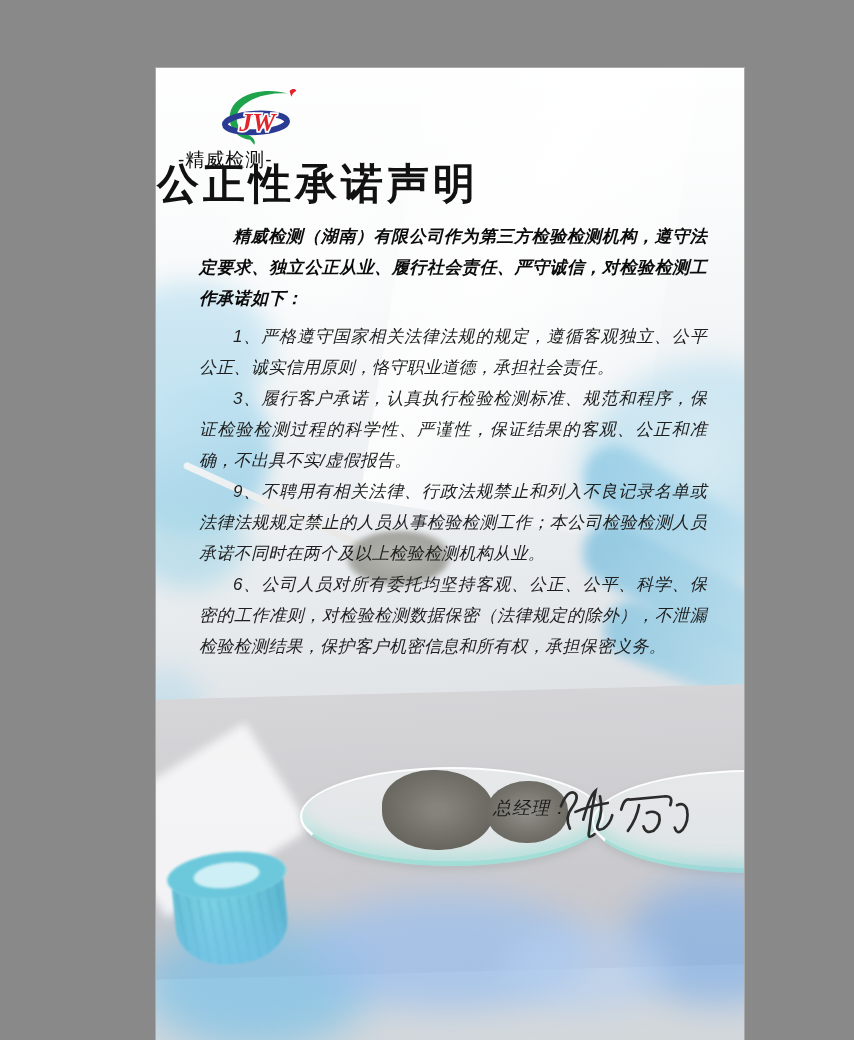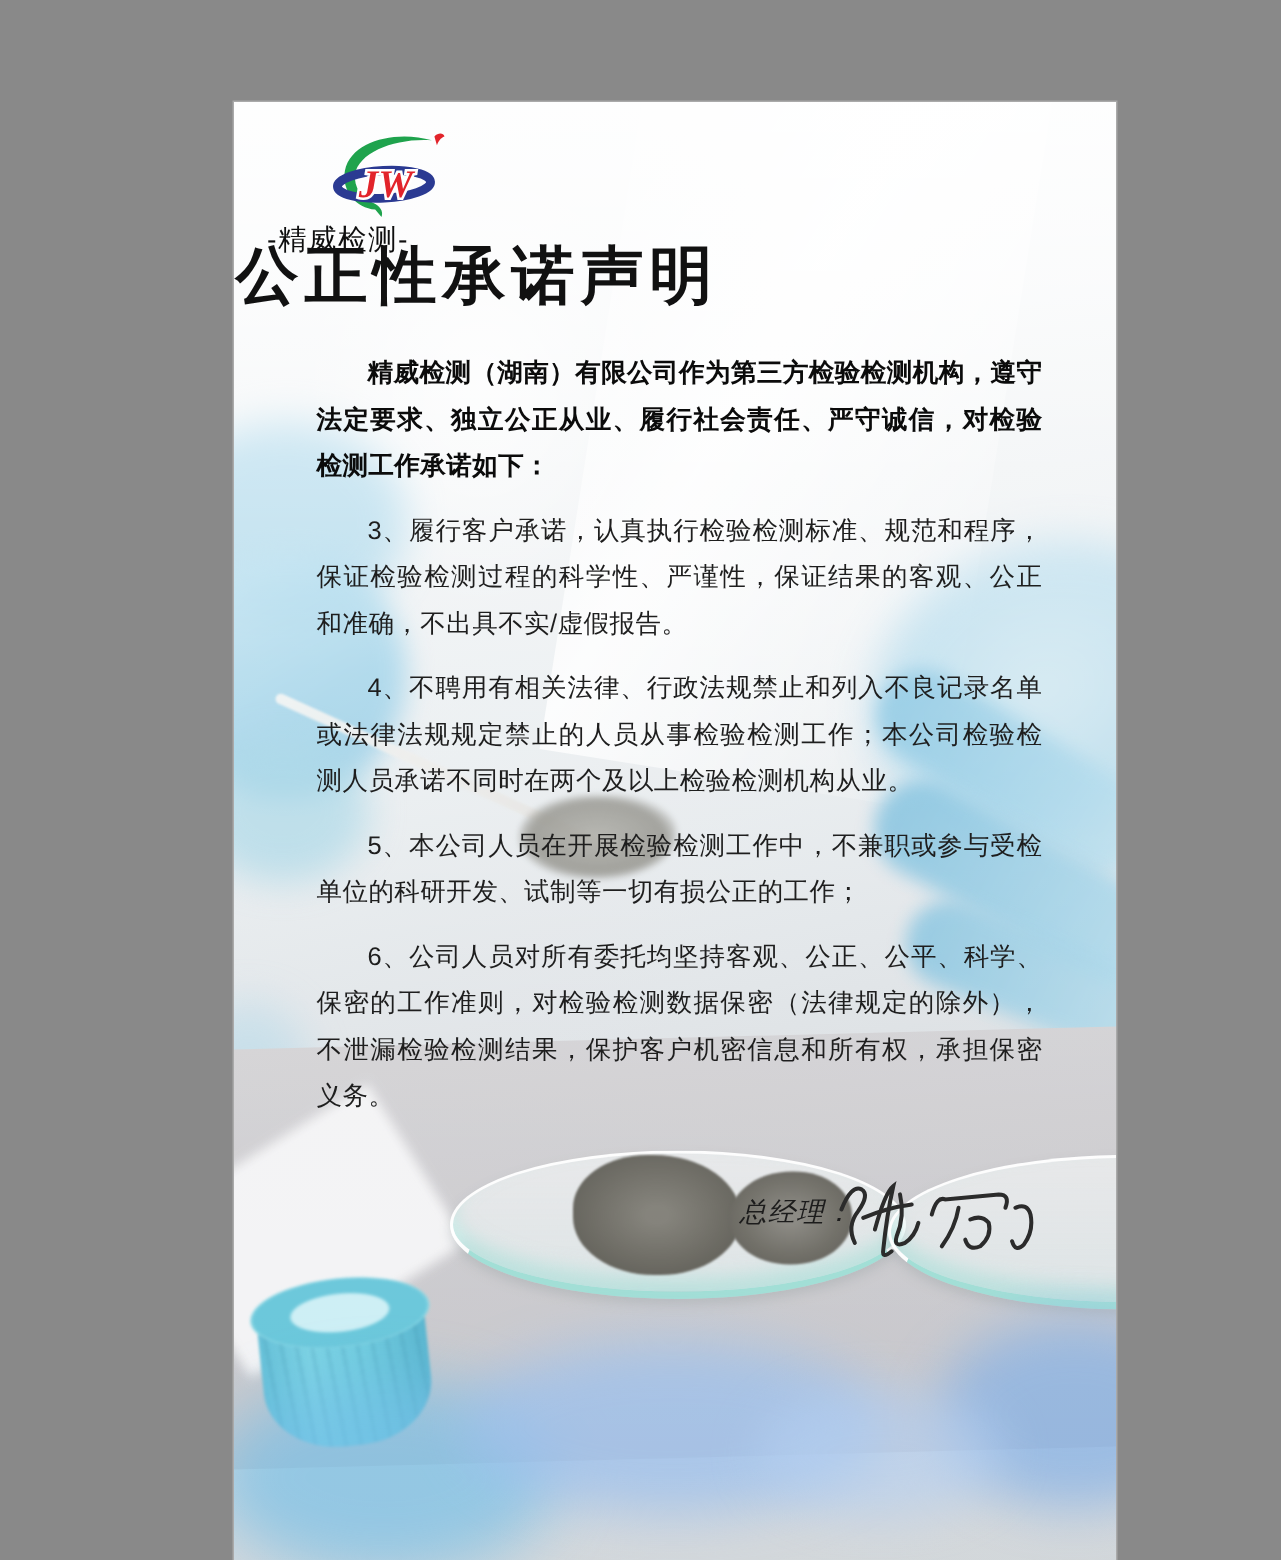--- a/index.html
+++ b/index.html
@@ -83,21 +83,21 @@
   
   .content{inset:0;}
   .logo-icon{left:58px;top:18px;width:84px;height:62px;}
   .logo-name{left:22px;top:79px;width:280px;font-size:19px;font-weight:normal;color:#0f0f0f;
     letter-spacing:1px;white-space:nowrap;}
   .doc-title{left:1px;top:88px;width:100%;text-align:left;
     font-family:"Liberation Serif","DejaVu Serif",serif;
     font-size:42px;font-weight:bold;color:#111;letter-spacing:4px;white-space:nowrap;}
   .bodytext{left:43px;top:153px;width:508px;color:#1e1e1e;
     font-size:17px;line-height:31px;letter-spacing:.3px;text-align:justify;position:absolute;}
-  .bodytext p{position:static;margin:12px;text-indent:2em;}
+  .bodytext p{position:static;margin:0;text-indent:2em;font-style:italic;}
   .bodytext p.intro{font-weight:bold;color:#0b0b0b;margin-bottom:7px;}
   .sig-label{left:337px;top:728px;font-size:18px;color:#1c1c1c;letter-spacing:1px;white-space:nowrap;font-style:italic;}
   .sig-script{left:398px;top:716px;width:150px;height:58px;}
   .doc-date{left:334px;top:810px;font-size:19px;color:#161616;letter-spacing:1px;white-space:nowrap;}
 </style>
 </head>
 <body style="--logo-green: #1FA34D; --logo-blue: #2B3A92; --logo-red: #E2242B; --glove-blue: #7CC3E2; --cap-teal: #63CADE; --dish-rim: #8FD8CE; --canvas-gray: #898989; background: rgb(137, 137, 137);">
 
 <div class="canvas">
   <div class="page">
@@ -142,23 +142,23 @@
         <path d="M90,5 C93,2 97,2 98,5 C95,6 93,9 92,12 Z" fill="var(--logo-red)"></path>
         <text x="30" y="53" font-family="Liberation Serif, DejaVu Serif, serif" font-size="31" font-style="italic" font-weight="bold" fill="var(--logo-red)" stroke="#ffffff" stroke-width="4" paint-order="stroke">JW</text>
       </svg>
 
       <div class="logo-name">-精威检测-</div>
 
       <div class="doc-title">公正性承诺声明</div>
 
       <div class="bodytext">
         <p class="intro">精威检测（湖南）有限公司作为第三方检验检测机构，遵守法定要求、独立公正从业、履行社会责任、严守诚信，对检验检测工作承诺如下：</p>
+        <p>1、严格遵守国家相关法律法规的规定，遵循客观独立、公平公正、诚实信用原则，恪守职业道德，承担社会责任。</p>
         <p>3、履行客户承诺，认真执行检验检测标准、规范和程序，保证检验检测过程的科学性、严谨性，保证结果的客观、公正和准确，不出具不实/虚假报告。</p>
-        <p>4、不聘用有相关法律、行政法规禁止和列入不良记录名单或法律法规规定禁止的人员从事检验检测工作；本公司检验检测人员承诺不同时在两个及以上检验检测机构从业。</p>
-        <p>5、本公司人员在开展检验检测工作中，不兼职或参与受检单位的科研开发、试制等一切有损公正的工作；</p>
+        <p>9、不聘用有相关法律、行政法规禁止和列入不良记录名单或法律法规规定禁止的人员从事检验检测工作；本公司检验检测人员承诺不同时在两个及以上检验检测机构从业。</p>
         <p>6、公司人员对所有委托均坚持客观、公正、公平、科学、保密的工作准则，对检验检测数据保密（法律规定的除外），不泄漏检验检测结果，保护客户机密信息和所有权，承担保密义务。</p>
       </div>
 
       <div class="sig-label">总经理：</div>
 
       <svg class="sig-script" viewBox="0 0 130 52" xmlns="http://www.w3.org/2000/svg" fill="none" stroke="#2b2b2b" stroke-width="2.4" stroke-linecap="round">
         <path d="M4,20 Q10,5 16,8 Q21,11 14,21 Q7,30 12,40"></path>
         <path d="M24,32 Q30,10 35,6 Q31,24 29,44 Q28,50 34,45"></path>
         <path d="M17,25 Q31,19 46,17"></path>
         <path d="M39,11 Q42,24 37,36 Q35,43 42,40 Q48,36 50,28"></path>

